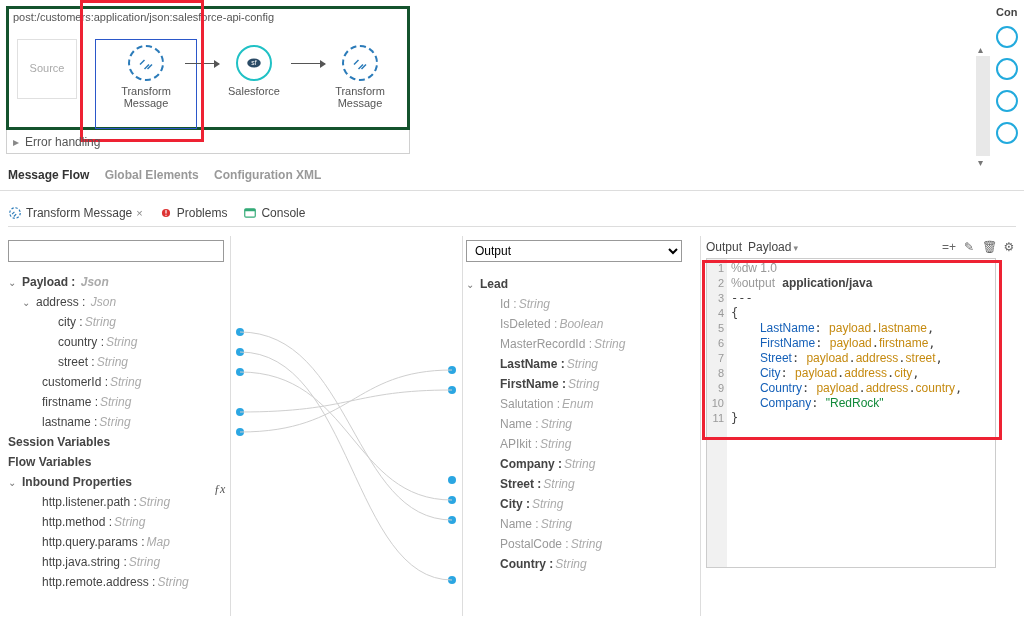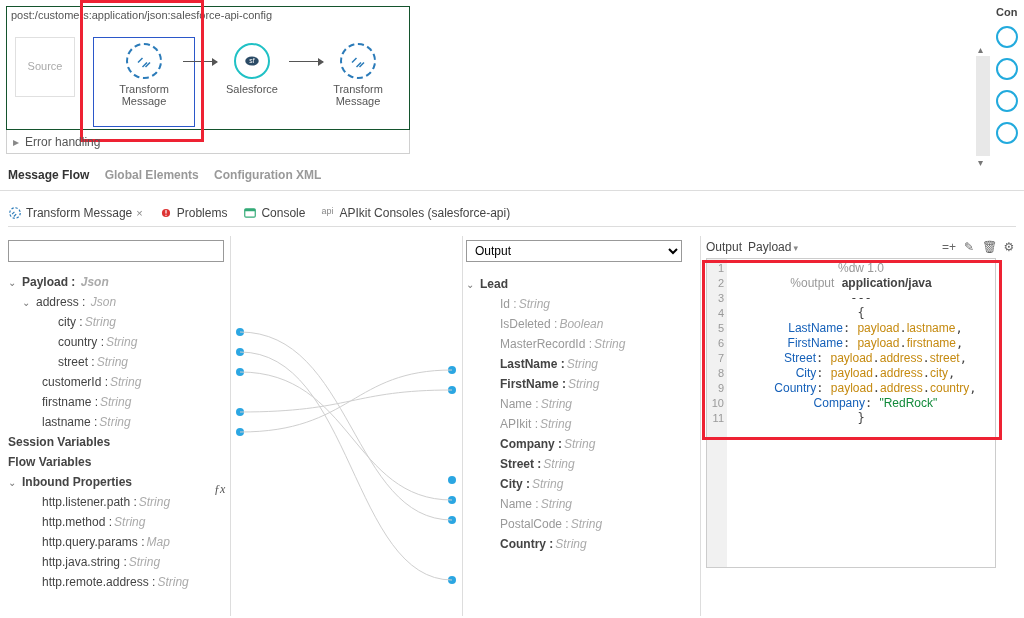--- a/index.html
+++ b/index.html
@@ -1,20 +1,20 @@
 <!DOCTYPE html>
 <html><head>
 <meta charset="utf-8">
 <style>
 * { box-sizing: border-box; margin: 0; padding: 0; font-family: "Segoe UI", Arial, sans-serif; }
 body { width: 1024px; height: 618px; background: #fff; font-size: 12px; color: #444; overflow: hidden; position: relative; }
 
 
 .flow-panel { position: absolute; left: 0; top: 0; width: 994px; height: 166px; }
-.flow-canvas { position: absolute; left: 6px; top: 6px; width: 404px; height: 124px; border: 1px solid #14532d; background: #fff; }
+.flow-canvas { position: absolute; left: 6px; top: 6px; width: 404px; height: 124px; border: 3px solid #14532d; background: #fff; }
 .flow-title { position: absolute; left: 4px; top: 2px; font-size: 11px; color: #555; }
 .source-box { position: absolute; left: 8px; top: 30px; width: 60px; height: 60px; border: 1px solid #e0e0e0; font-size: 11px; color: #aaa; text-align: center; padding-top: 22px; }
 .node { position: absolute; width: 70px; text-align: center; font-size: 11px; color: #555; }
 .node .icon { width: 36px; height: 36px; border-radius: 50%; border: 2px dashed #2b7bb9; margin: 0 auto 4px; display:flex; align-items:center; justify-content:center; background:#fff; }
 .node .icon.sf { border: 2px solid #20c1c5; }
 .node .icon svg { width: 18px; height: 18px; }
 .arrow { position:absolute; top:54px; width:34px; border-top:1px solid #555; }
 .arrow::after{ content:""; position:absolute; right:-1px; top:-4px; border-left:6px solid #555; border-top:4px solid transparent; border-bottom:4px solid transparent; }
 .select-outer { position:absolute; border:1px solid #2b57c9; }
 .highlight-red { position:absolute; border:3px solid #e23; pointer-events:none; }
@@ -68,21 +68,21 @@
 .sep3 { left:700px; }
 
 .panel-right { position:absolute; left:706px; top:240px; width:310px; height:370px; }
 .out-bar { display:flex; align-items:center; gap:6px; font-size:12px; color:#444; margin-bottom:4px; }
 .out-bar .spacer { flex:1; }
 .out-bar .ic { width:14px; text-align:center; color:#666; cursor:pointer; }
 .out-bar .dd::after { content:"▾"; font-size:9px; margin-left:2px; color:#888; }
 
 .code-box { border:1px solid #ccc; background:#fff; height:310px; width:290px; display:flex; }
 .gutter { width:20px; background:#f1f1f1; color:#999; text-align:right; padding:2px 3px 0 0; font-size:11px; line-height:15px; }
-.code { flex:1; padding:2px 4px; font-family: Consolas, monospace; font-size:12px; line-height:15px; white-space:pre;text-align:center; } .c-str{ color:#118a3a;} .c-key{ color:#1560b8;} .c-var{ color:#c58a10;} .c-out{color:#444;font-weight:bold;}
+.code { flex:1; padding:2px 4px; font-family: Consolas, monospace; font-size:12px; line-height:15px; white-space:pre; } .c-str{ color:#118a3a;} .c-key{ color:#1560b8;} .c-var{ color:#c58a10;} .c-out{color:#444;font-weight:bold;}
 
 .code-red { position:absolute; border:3px solid #e23; pointer-events:none; }
 
 </style>
 </head>
 <body>
 
 <div class="flow-panel">
   <div class="flow-canvas">
     <div class="flow-title">post:/customers:application/json:salesforce-api-config</div>
@@ -172,24 +172,20 @@
   </div>
   <div class="tab">
     <span class="icn">
       <svg viewBox="0 0 24 24">
           <rect x="3" y="5" width="18" height="14" rx="2" fill="none" stroke="#3a7" stroke-width="2"></rect>
           <rect x="3" y="5" width="18" height="4" fill="#3a7"></rect>
         </svg>
     </span>
     <span>Console</span>
   </div>
-  <div class="tab">
-    <span class="icn" style="font-size:9px; color:#888;">api</span>
-    <span>APIkit Consoles (salesforce-api)</span>
-  </div>
 </div>
 
 <div class="sep-v sep1"></div>
 <div class="sep-v sep2"></div>
 <div class="sep-v sep3"></div>
 
 <div class="panel-left">
   <input class="filter" value="" style="">
   <div class="tree">
     <div class="row">
@@ -304,20 +300,24 @@
           <span style="color:#999">MasterRecordId :</span> 
           <span class="type">String</span>
         </div>
         <div class="row ind2">
           <span class="bold">LastName :</span> 
           <span class="type">String</span>
         </div>
         <div class="row ind2">
           <span class="bold">FirstName :</span> 
           <span class="type">String</span>
+        </div>
+        <div class="row ind2">
+          <span style="color:#999">Salutation :</span> 
+          <span class="type">Enum</span>
         </div>
         <div class="row ind2">
           <span style="color:#999">Name :</span> 
           <span class="type">String</span>
         </div>
         <div class="row ind2">
           <span style="color:#999">APIkit :</span> 
           <span class="type">String</span>
         </div>
         <div class="row ind2">

